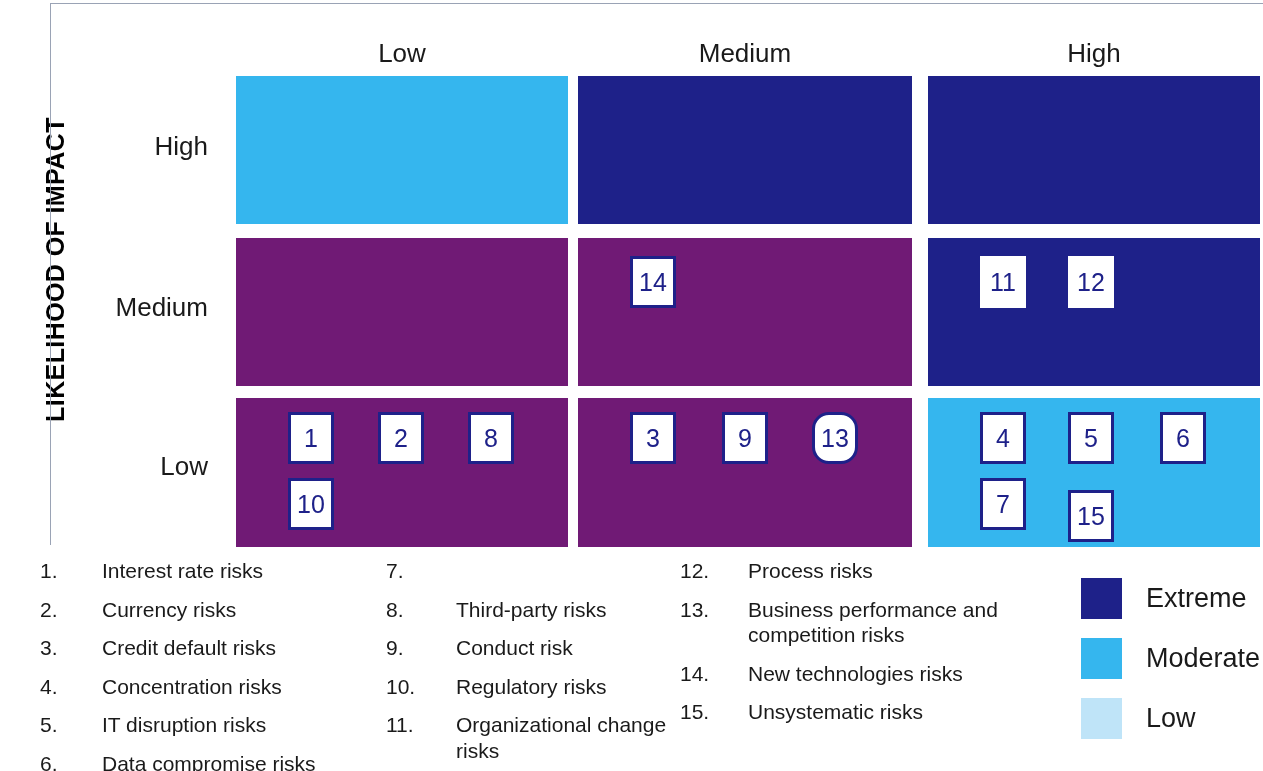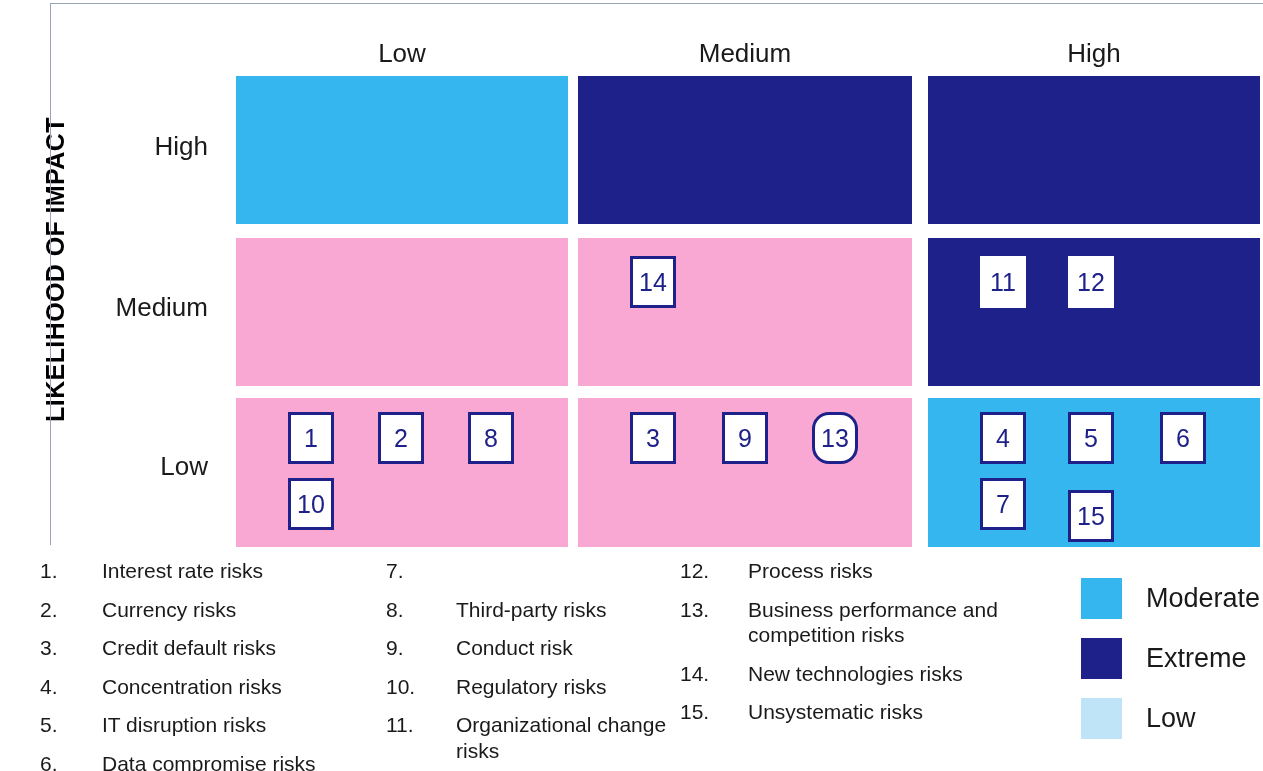--- a/index.html
+++ b/index.html
@@ -70,21 +70,21 @@
   .row-label.r1{ top:292px;}
   .row-label.r2{ top:451px;}
 
   
   .cell{
     position:absolute;
     box-sizing:border-box;
   }
   .cell.extreme{ background:#1e2189;}
   .cell.moderate{ background:#35b6ee;}
-  .cell.low{ background:#f9a8d4;text-align:center;}
+  .cell.low{ background:#701a75;text-align:center;}
 
   
   .cx0{ left:236px; width:332px;}
   .cx1{ left:578px; width:334px;}
   .cx2{ left:928px; width:332px;}
   
   .cy0{ top:76px;  height:148px;}
   .cy1{ top:238px; height:148px;}
   .cy2{ top:398px; height:149px;}
 
@@ -270,26 +270,26 @@
       <span class="li-txt">New technologies risks</span>
     </div>
     <div class="li-row">
       <span class="li-num">15.</span>
       <span class="li-txt">Unsystematic risks</span>
     </div>
   </div>
 
   <div class="key">
     <div class="key-row">
+      <span class="swatch extreme"></span>
+      <span class="key-label">Extreme</span>
+    </div>
+    <div class="key-row">
       <span class="swatch moderate"></span>
       <span class="key-label">Moderate</span>
-    </div>
-    <div class="key-row">
-      <span class="swatch extreme"></span>
-      <span class="key-label">Extreme</span>
     </div>
     <div class="key-row">
       <span class="swatch low"></span>
       <span class="key-label">Low</span>
     </div>
   </div>
 
 </div>
 
 </body></html>

